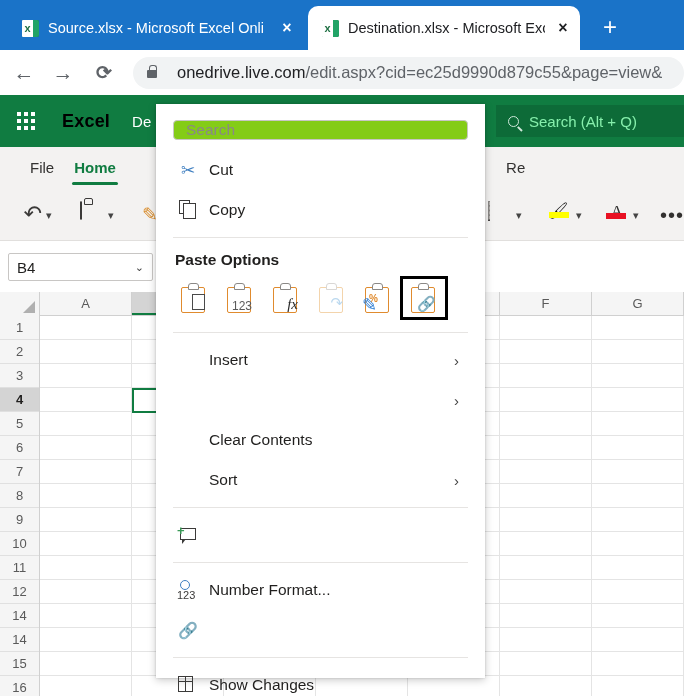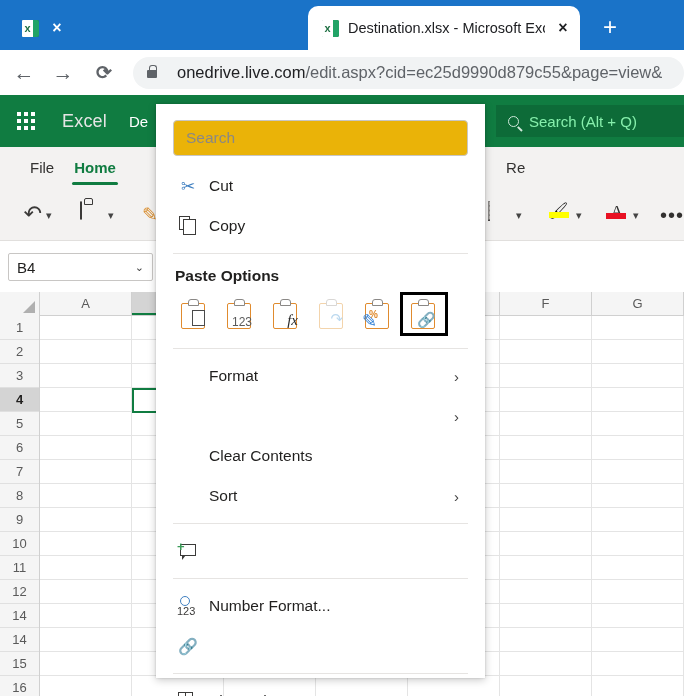--- a/index.html
+++ b/index.html
@@ -85,21 +85,21 @@
     background: #107c41;
     display: flex; align-items: center;
   }
   .waffle {
     width: 18px; height: 18px; margin-left: 17px;
     display: grid; grid-template-columns: repeat(3, 4px);
     grid-template-rows: repeat(3, 4px); gap: 3px;
   }
   .waffle i { background: #fff; display: block; width: 4px; height: 4px; }
   .brand {
-    margin-left: 27px; color: #e5e5e5; font-size: 18px; font-weight: normal;
+    margin-left: 27px; color: #000000; font-size: 18px; font-weight: bold;
     letter-spacing: .2px;
   }
   .docname { margin-left: 22px; color: #fff; font-size: 15px; }
   .hdr-search {
     position: absolute; left: 496px; top: 10px; width: 188px; height: 32px;
     display: flex; align-items: center; gap: 10px;
     background: #0d6b38; padding-left: 12px;
   }
   .mag {
     width: 11px; height: 11px; border: 1.7px solid #cfe8da;
@@ -241,23 +241,23 @@
   }
 
   
   .ctxmenu {
     position: absolute; left: 156px; top: 104px; width: 329px; height: 574px;
     background: #fff; z-index: 40;
     box-shadow: 0 1.6px 8px rgba(0,0,0,.22), 0 0 2px rgba(0,0,0,.16);
   }
   .ctx-searchwrap { padding: 16px 17px 10px 17px; }
   .ctx-search {
-    width: 100%; height: 36px; border: 1px solid #c8c6c4; border-radius: 4px;
+    width: 100%; height: 20px; border: 1px solid #c8c6c4; border-radius: 4px;
     padding: 0 12px; font-size: 15.5px; color: #605e5c;
-    font-family: "Liberation Sans", sans-serif; background: #eab308;
+    font-family: "Liberation Sans", sans-serif; background: #84cc16;
   }
   .ctx-search::placeholder { color: #8a8886; }
   .mi {
     height: 40px; display: flex; align-items: center;
     padding: 0 14px 0 19px; font-size: 15.5px; color: #201f1e;
   }
   .mi .mi-ico {
     width: 26px; flex: 0 0 26px; display: flex; align-items: center;
     justify-content: center; margin-right: 8px;
   }
@@ -381,20 +381,21 @@
   }
 </style>
 </head>
 <body>
 
 <div id="app">
 
   <div class="browser-tabstrip">
     <div class="tab inactive">
       <span class="xl-icon"></span>
+      <span class="tab-title">Source.xlsx - Microsoft Excel Onli</span>
       <span class="tab-close">×</span>
     </div>
     <div class="tab active">
       <span class="xl-icon"></span>
       <span class="tab-title">Destination.xlsx - Microsoft Excel</span>
       <span class="tab-close">×</span>
     </div>
     <div class="newtab">+</div>
   </div>
 
@@ -732,21 +733,21 @@
         </span>
       </div>
       <svg class="cursor-arrow" width="20" height="26" viewBox="0 0 20 26">
         <path d="M1,1 L1,19 L6,14.5 L9.2,22 L12.4,20.6 L9.2,13.4 L15.5,13.4 Z" fill="#ffffff" stroke="#000000" stroke-width="1.4" stroke-linejoin="round"></path>
       </svg>
     </div>
 
     <div class="sep"></div>
 
     <div class="mi noicon">
-      <span class="mi-label">Format</span>
+      <span class="mi-label">Insert</span>
       <span class="submenu-arrow">›</span>
     </div>
     <div class="mi noicon">
       <span class="submenu-arrow">›</span>
     </div>
     <div class="mi noicon">
       <span class="mi-label">Clear Contents</span>
     </div>
     <div class="mi noicon">
       <span class="mi-label">Sort</span>

